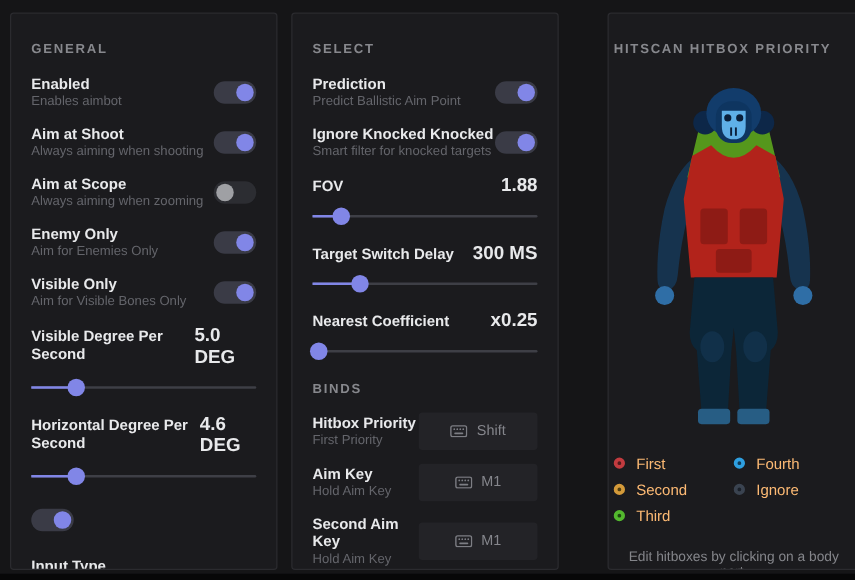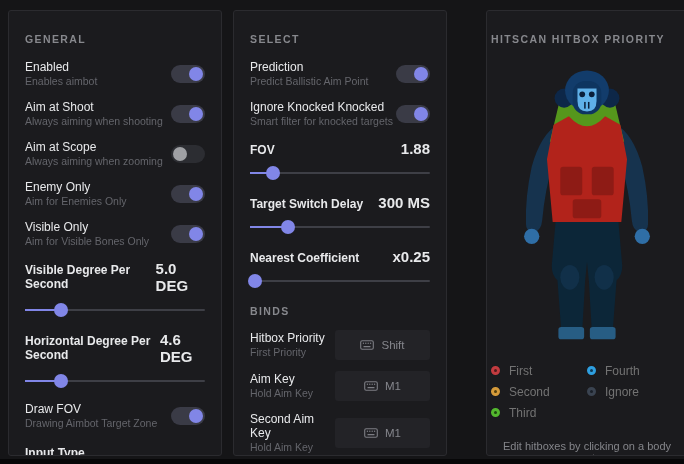--- a/index.html
+++ b/index.html
@@ -15,21 +15,21 @@
   }
   .panel-left{left:8px;width:214px;}
   .panel-mid{left:233px;width:214px;}
   .panel-right{left:458px;width:218px;padding-left:4px;padding-right:20px;margin-left:28px;}
   .sec-header{
     font-size:10.5px;font-weight:700;letter-spacing:1.4px;color:#87888d;margin:0 0 15px;
   }
   
   .trow{display:flex;justify-content:space-between;align-items:center;margin-bottom:12px;min-height:28px;}
   .trow .txt{line-height:1;}
-  .t-label{font-size:12px;font-weight:400;color:#e8e9eb;line-height:14px;}
+  .t-label{font-size:12px;font-weight:700;color:#e8e9eb;line-height:14px;}
   .t-desc{font-size:10.5px;color:#64656b;line-height:13px;margin-top:1px;}
   .toggle{width:34px;height:18px;border-radius:9px;background:#2c2d32;position:relative;flex:none;cursor:pointer;}
   .toggle .t-knob{position:absolute;top:2px;left:2px;width:14px;height:14px;border-radius:50%;background:#9fa0a4;}
   .toggle.on{background:#3a3b46;}
   .toggle.on .t-knob{left:18px;background:var(--accent,#8186e7);}
   
   .sgroup{margin-top:0;margin-bottom:14px;}
   .s-head{display:flex;justify-content:space-between;align-items:baseline;}
   .s-label{font-size:12px;font-weight:700;color:#e8e9eb;}
   .s-value{font-size:15px;font-weight:700;color:#e8e9eb;}
@@ -45,21 +45,21 @@
   .key-btn{
     width:95px;height:30px;background:#232327;border-radius:3px;display:flex;flex:none;
     align-items:center;justify-content:center;gap:7px;cursor:pointer;
   }
   .key-btn .key-txt{font-size:11.5px;color:#85868c;}
   
   .figure-wrap{height:288px;margin-top:2px;display:flex;justify-content:center;align-items:flex-start;}
   .legend{display:grid;grid-template-columns:1fr 96px;grid-template-rows:repeat(3,21px);grid-auto-flow:column;margin-top:12px;}
   .leg-item{display:flex;align-items:center;gap:9px;}
   .leg-dot{width:9px;height:9px;border-radius:50%;border:3px solid #888;flex:none;}
-  .leg-label{font-size:12px;color:#737373;}
+  .leg-label{font-size:12px;color:#fdba74;}
   .footnote{margin-top:17px;font-size:11px;color:#84858a;text-align:center;}
 </style>
 </head>
 <body>
 
 <div class="app">
 
   <div class="panel panel-left">
     <div class="sec-header">GENERAL</div>
 
@@ -131,24 +131,20 @@
         <span class="s-value">4.6 DEG</span>
       </div>
       <div class="slider" style="--pct: 20%;">
         <div class="s-track"></div>
         <div class="s-fill"></div>
         <div class="s-knob"></div>
       </div>
     </div>
 
     <div class="trow" style="margin-top:2px">
-      <div class="txt">
-        <div class="t-label">Draw FOV</div>
-        <div class="t-desc">Drawing Aimbot Target Zone</div>
-      </div>
       <div class="toggle on">
           <div class="t-knob"></div>
         </div>
     </div>
 
     <div class="in-label">Input Type</div>
 
   </div>
 
   <div class="panel panel-mid">

